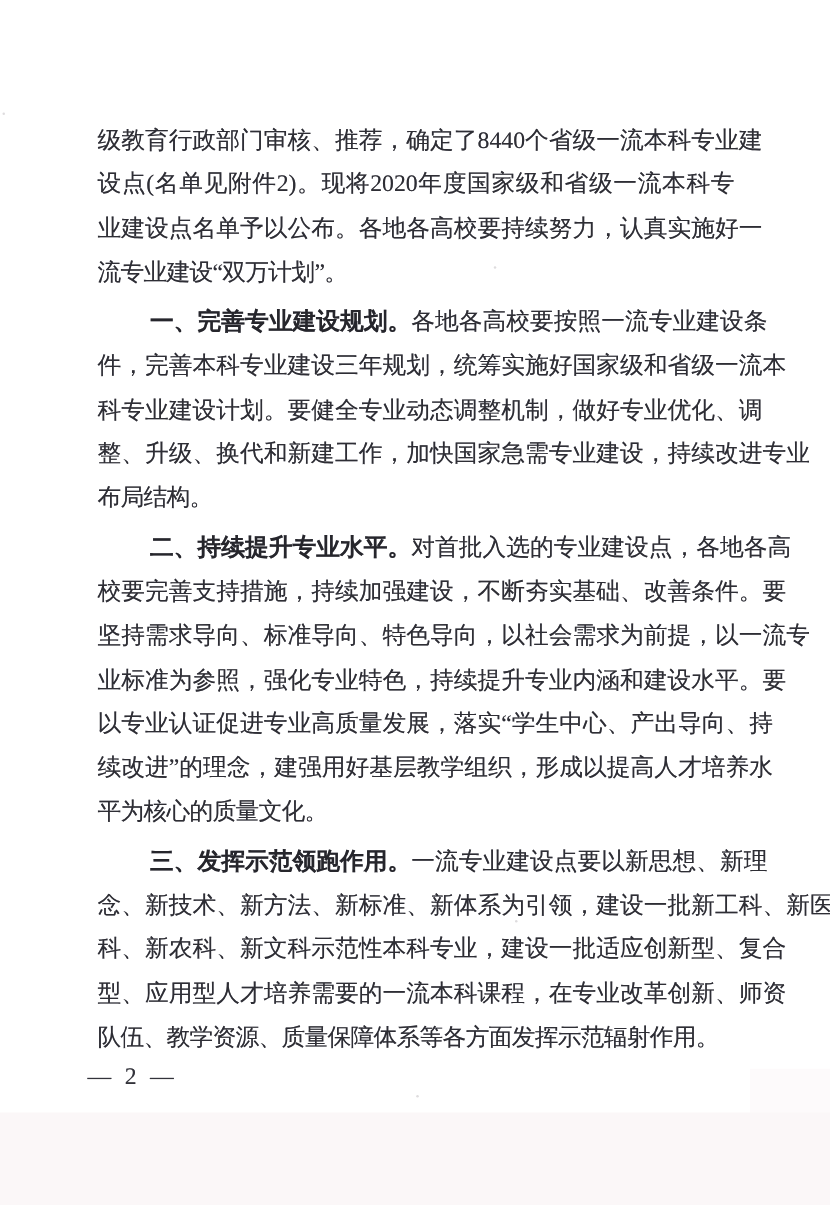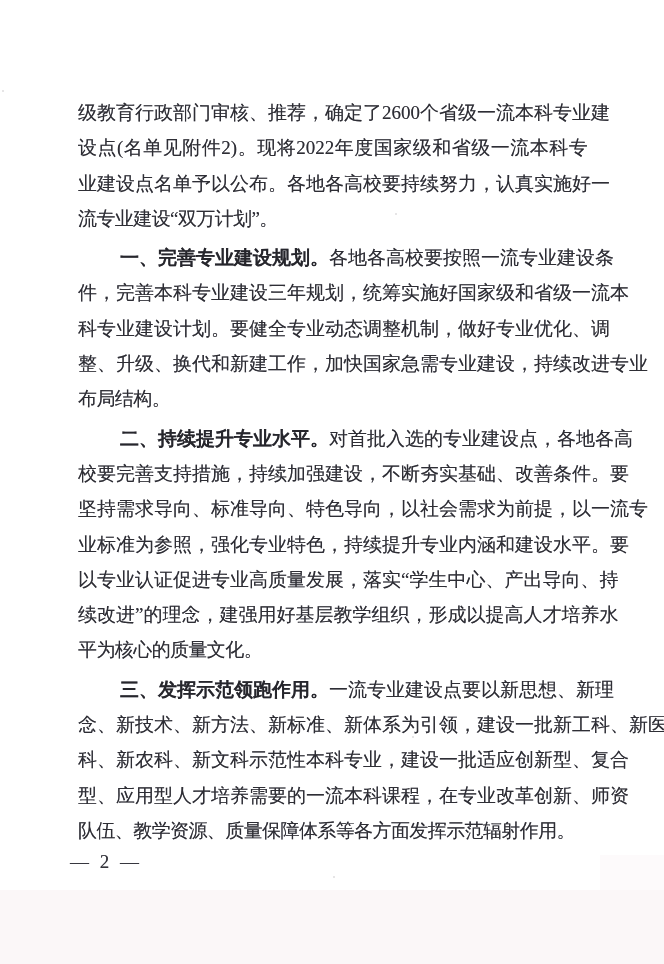--- a/index.html
+++ b/index.html
@@ -83,21 +83,21 @@
           <span class="tok">门</span>
           <span class="tok">审</span>
           <span class="tok">核</span>
           <span class="tok">、</span>
           <span class="tok">推</span>
           <span class="tok">荐</span>
           <span class="tok">，</span>
           <span class="tok">确</span>
           <span class="tok">定</span>
           <span class="tok">了</span>
-          <span class="tok">2600</span>
+          <span class="tok">8440</span>
           <span class="tok">个</span>
           <span class="tok">省</span>
           <span class="tok">级</span>
           <span class="tok">一</span>
           <span class="tok">流</span>
           <span class="tok">本</span>
           <span class="tok">科</span>
           <span class="tok">专</span>
           <span class="tok">业</span>
           <span class="tok">建</span>
@@ -108,21 +108,21 @@
           <span class="tok">(</span>
           <span class="tok">名</span>
           <span class="tok">单</span>
           <span class="tok">见</span>
           <span class="tok">附</span>
           <span class="tok">件</span>
           <span class="tok">2)</span>
           <span class="tok">。</span>
           <span class="tok">现</span>
           <span class="tok">将</span>
-          <span class="tok">2022</span>
+          <span class="tok">2020</span>
           <span class="tok">年</span>
           <span class="tok">度</span>
           <span class="tok">国</span>
           <span class="tok">家</span>
           <span class="tok">级</span>
           <span class="tok">和</span>
           <span class="tok">省</span>
           <span class="tok">级</span>
           <span class="tok">一</span>
           <span class="tok">流</span>

